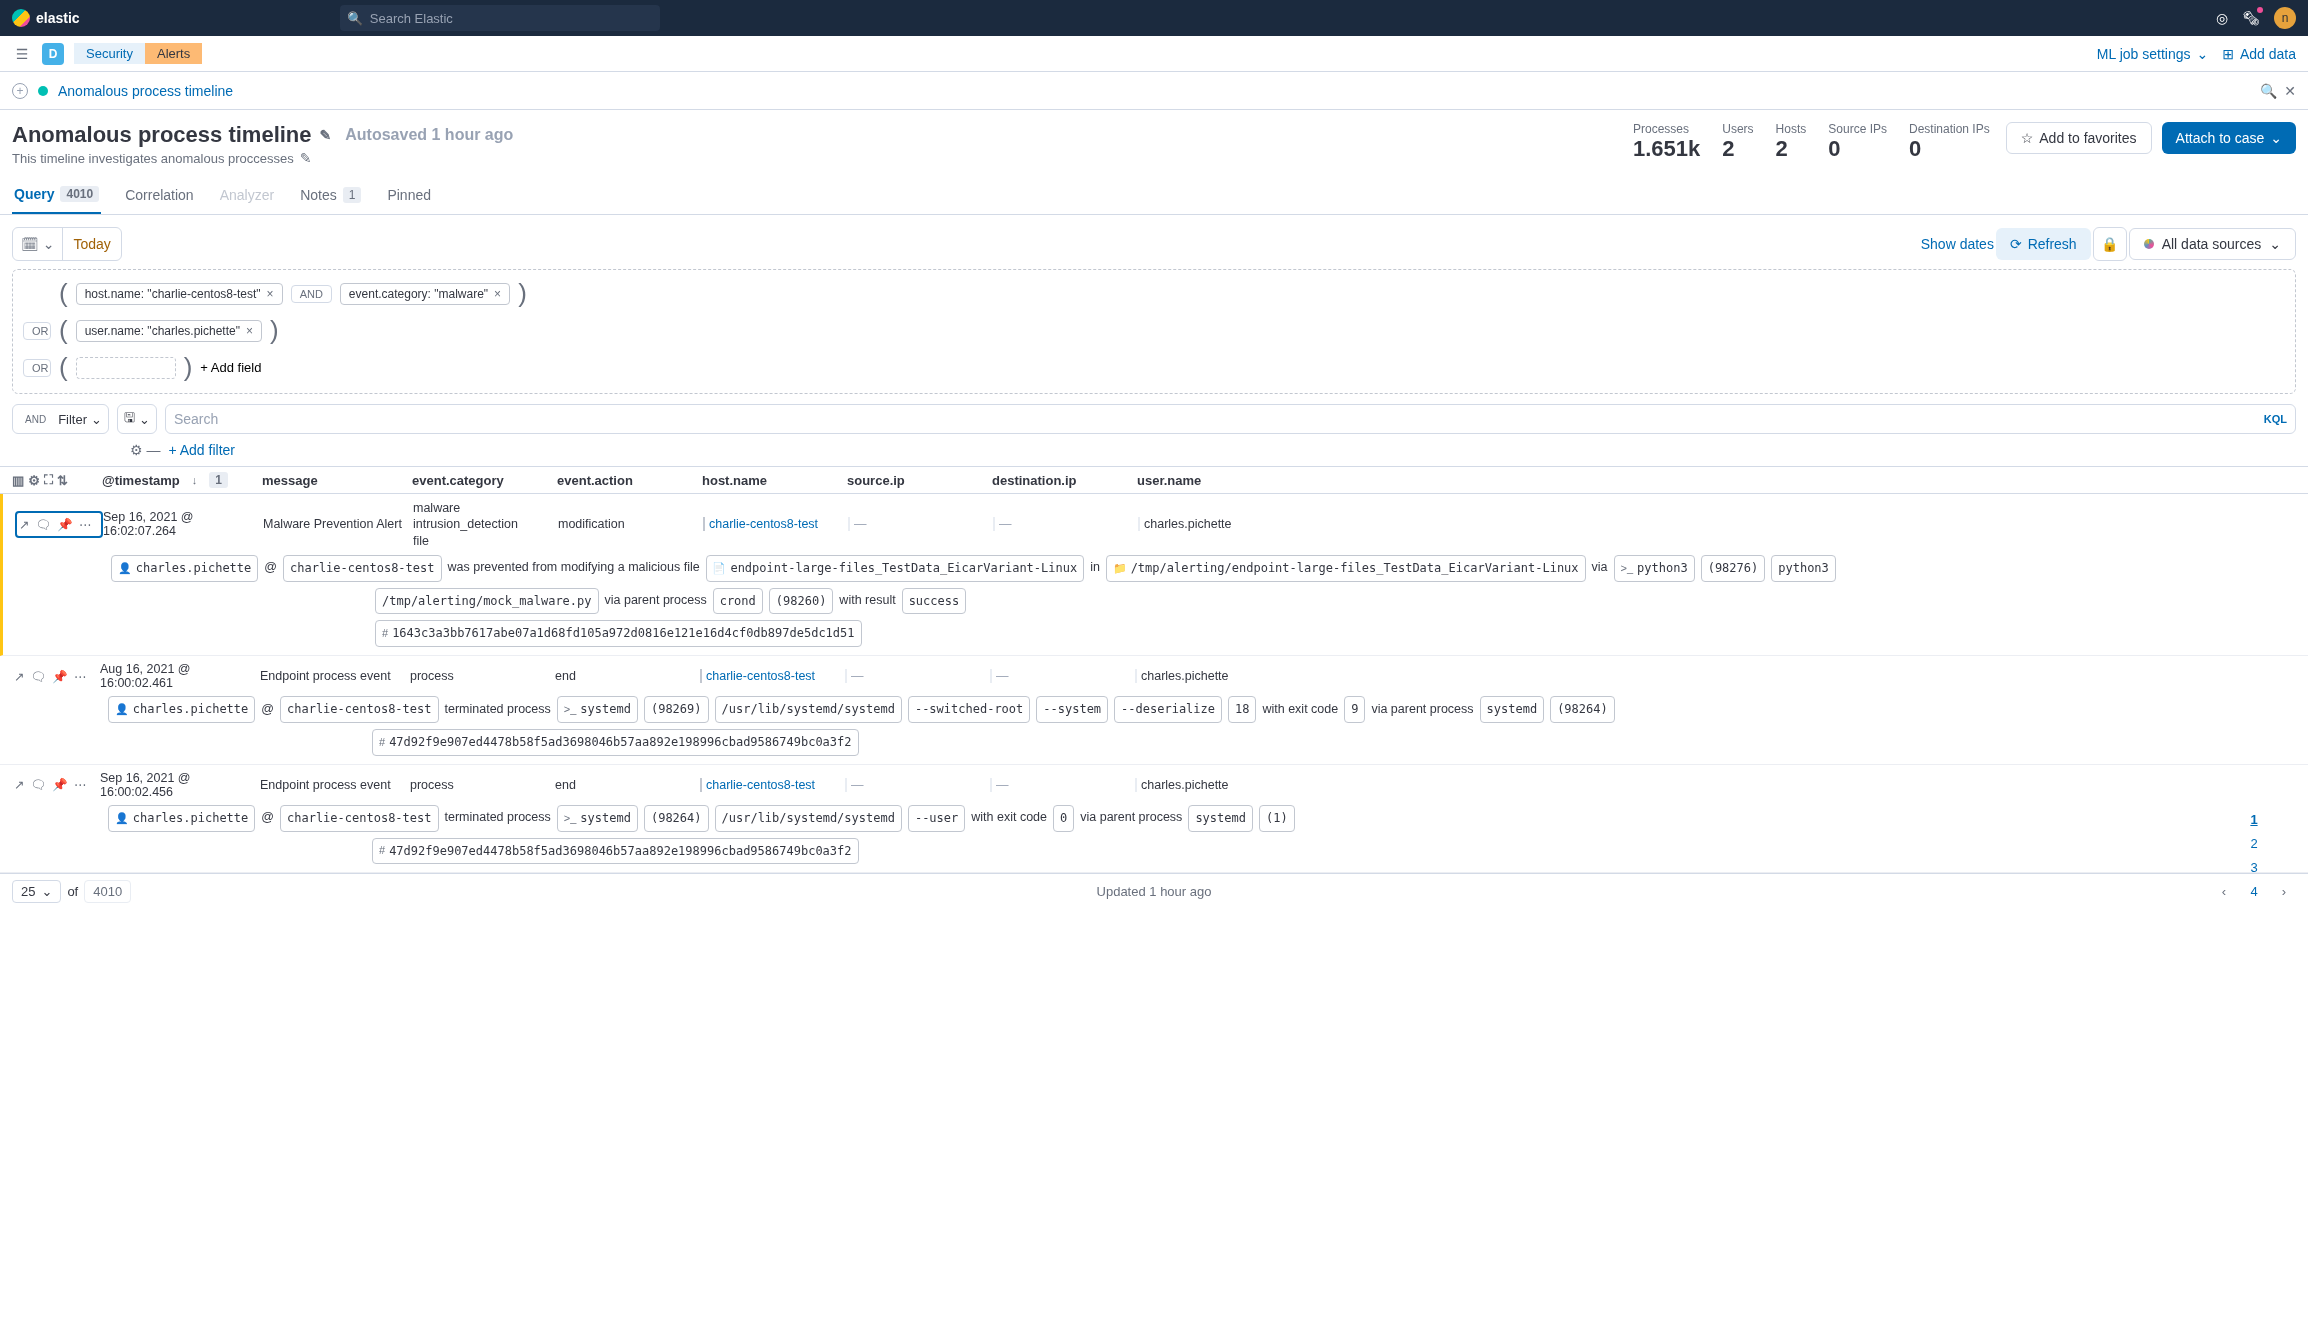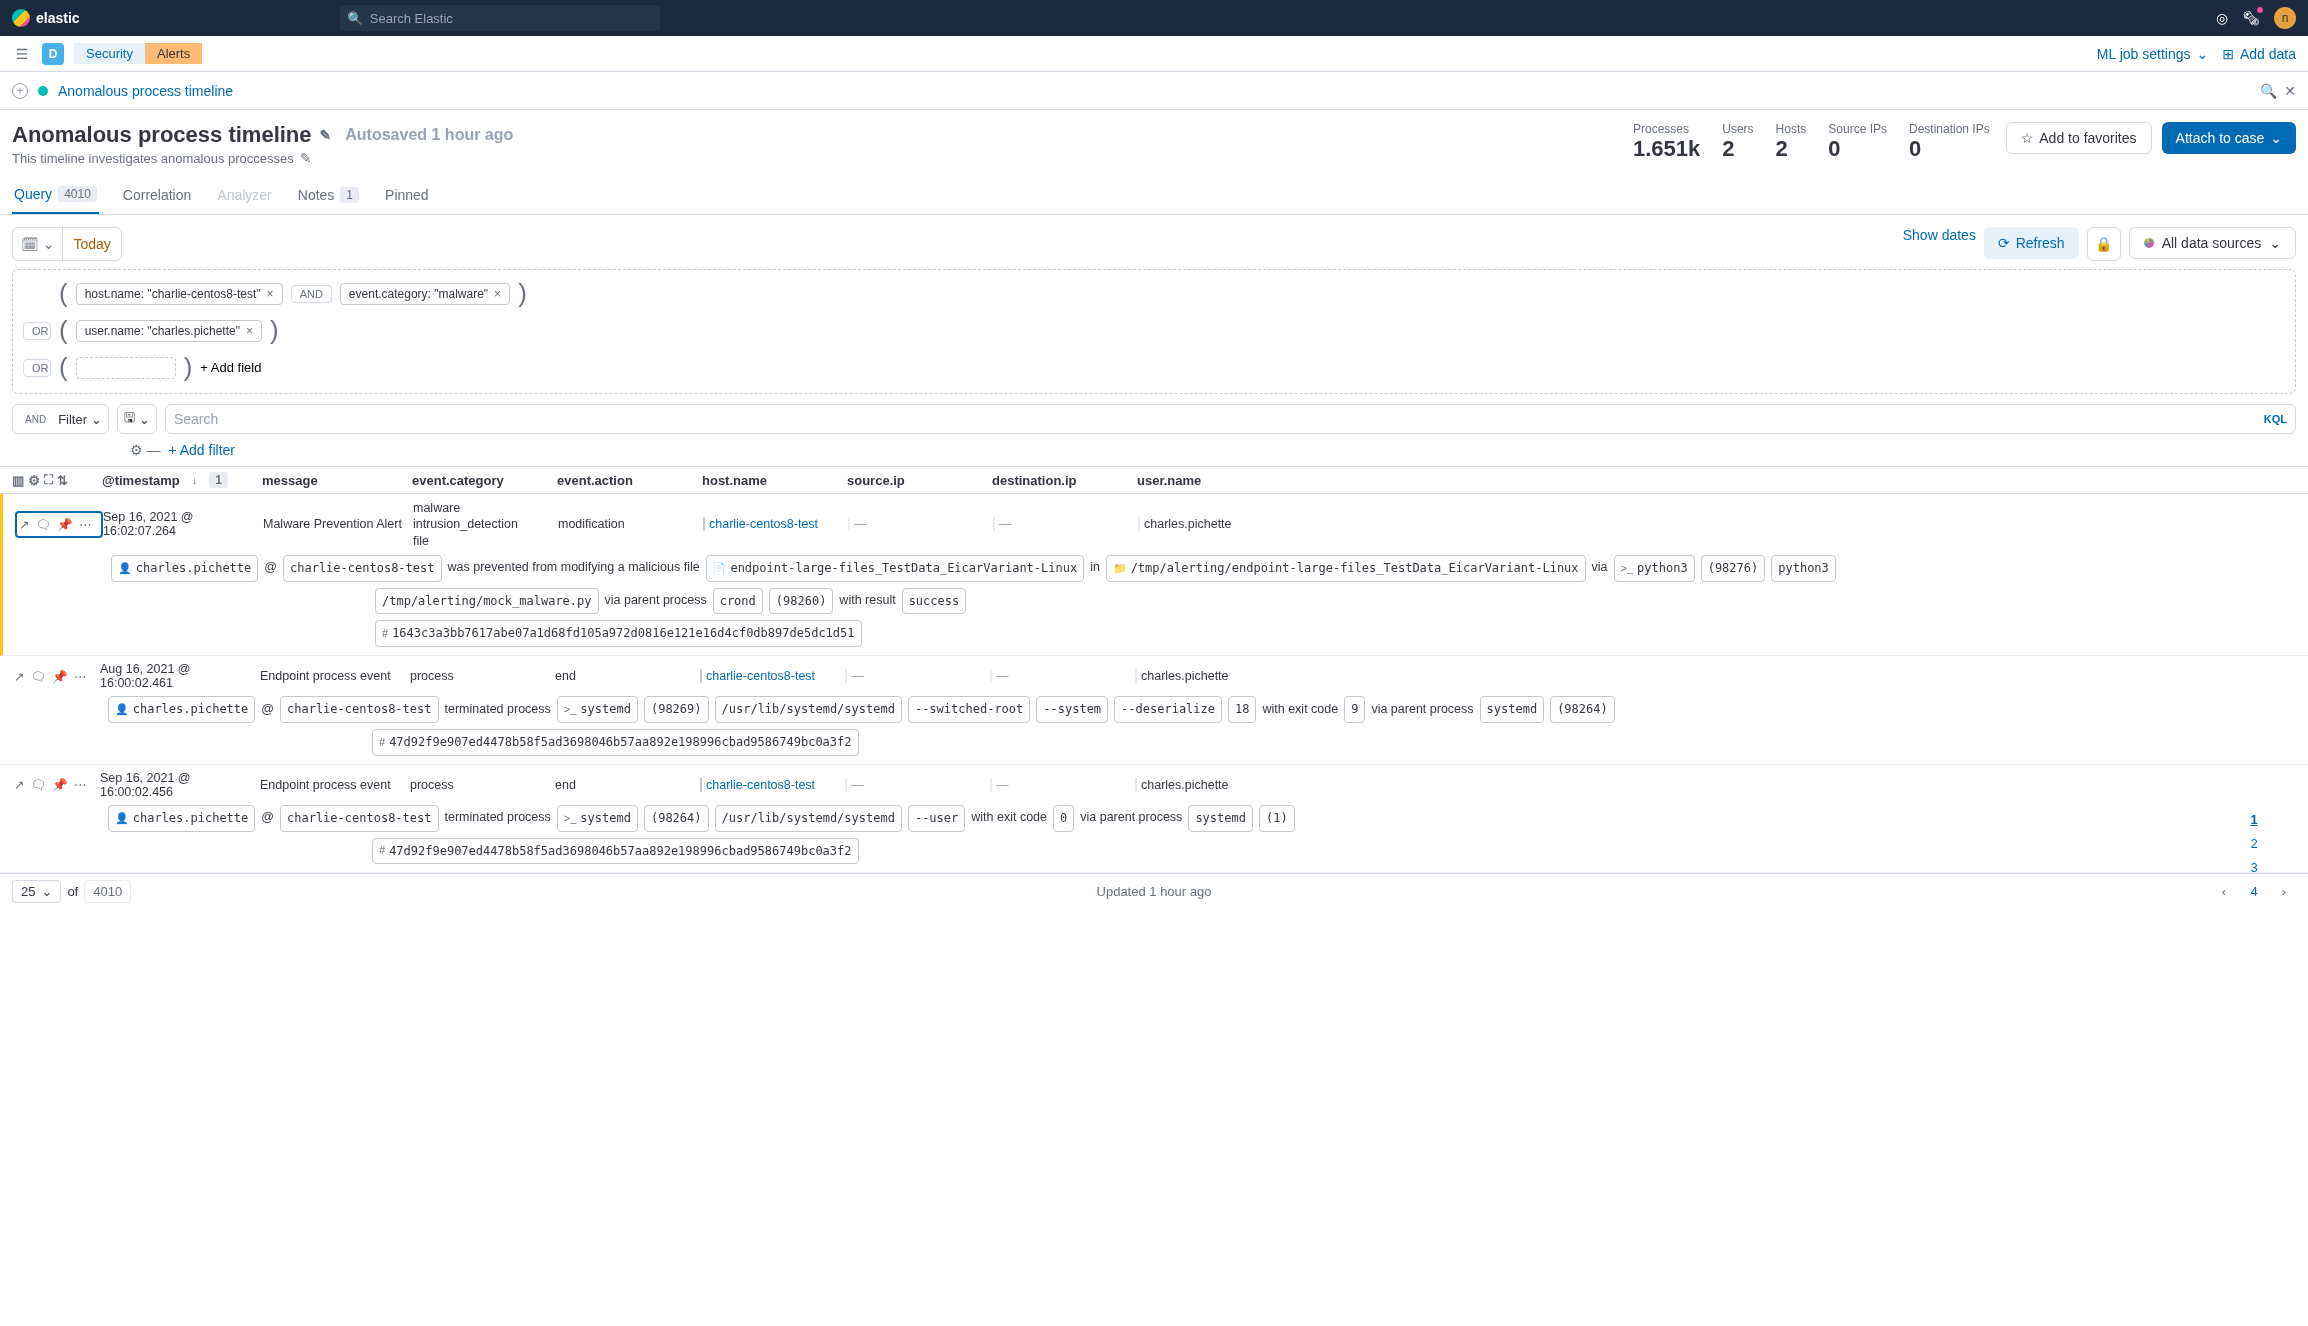--- a/index.html
+++ b/index.html
@@ -38,29 +38,29 @@
   .stat { text-align:left; }
   .stat .lbl { font-size:12px; color:#69707d; }
   .stat .val { font-size:22px; font-weight:700; }
   .btn { height:32px; display:inline-flex; align-items:center; gap:6px; padding:0 14px; border-radius:6px; font-size:14px; cursor:pointer; }
   .btn-outline { border:1px solid #d3dae6; color:#343741; background:#fff; }
   .btn-primary { border:none; background:#006bb4; color:#fff; }
   .btn-fill-sec { border:none; background:#e6f1fa; color:#006bb4; }
 
   .tabs { display:flex; gap:22px; border-bottom:1px solid #d3dae6; padding:0 12px; margin-top:10px; }
   .tab { padding:10px 2px; font-size:14px; color:#69707d; display:flex; align-items:center; gap:6px; }
-  .tab.active { color:#006bb4; font-weight:400; border-bottom:2px solid #006bb4; }
+  .tab.active { color:#006bb4; font-weight:700; border-bottom:2px solid #006bb4; }
   .tab.disabled { color:#c2c7d0; }
   .count-badge { background:#e9edf3; border-radius:3px; padding:1px 6px; font-size:12px; color:#69707d; }
 
   .toolbar { display:flex; align-items:center; padding:12px 12px 8px; gap:10px; }
   .date-pick { border:1px solid #d3dae6; border-radius:6px; height:34px; display:flex; align-items:center; }
   .date-pick .cal { padding:0 8px; border-right:1px solid #d3dae6; height:100%; display:flex; align-items:center; gap:4px; color:#69707d; }
   .date-pick .lbl { padding:0 10px; color:#a16207; }
-  .toolbar-right { margin-left:auto; display:flex; gap:8px; }
+  .toolbar-right { margin-left:auto; display:flex; align-items:center; gap:2px; }
   .link-btn { color:#006bb4; font-size:14px; }
   .lock-box { border:1px solid #d3dae6; height:34px; width:34px; display:flex; align-items:center; justify-content:center; border-radius:6px; color:#69707d; }
 
   .query-box { margin:0 12px; border:1px dashed #c2c7d0; border-radius:6px; padding:8px 10px 4px; }
   .q-row { display:flex; align-items:center; gap:8px; margin-bottom:6px; flex-wrap:wrap; }
   .paren { font-size:26px; color:#69707d; font-weight:300; }
   .op-pill { border:1px solid #d3dae6; border-radius:4px; padding:2px 8px; font-size:11px; color:#69707d; text-transform:uppercase; }
   .q-chip { border:1px solid #c2c7d0; border-radius:4px; padding:3px 8px; font-size:12px; display:flex; align-items:center; gap:6px; font-family: Menlo, Consolas, monospace; }
   .q-chip .x { color:#69707d; cursor:pointer; }
   .dashed-slot { border:1px dashed #c2c7d0; border-radius:4px; min-width:100px; height:22px; }

